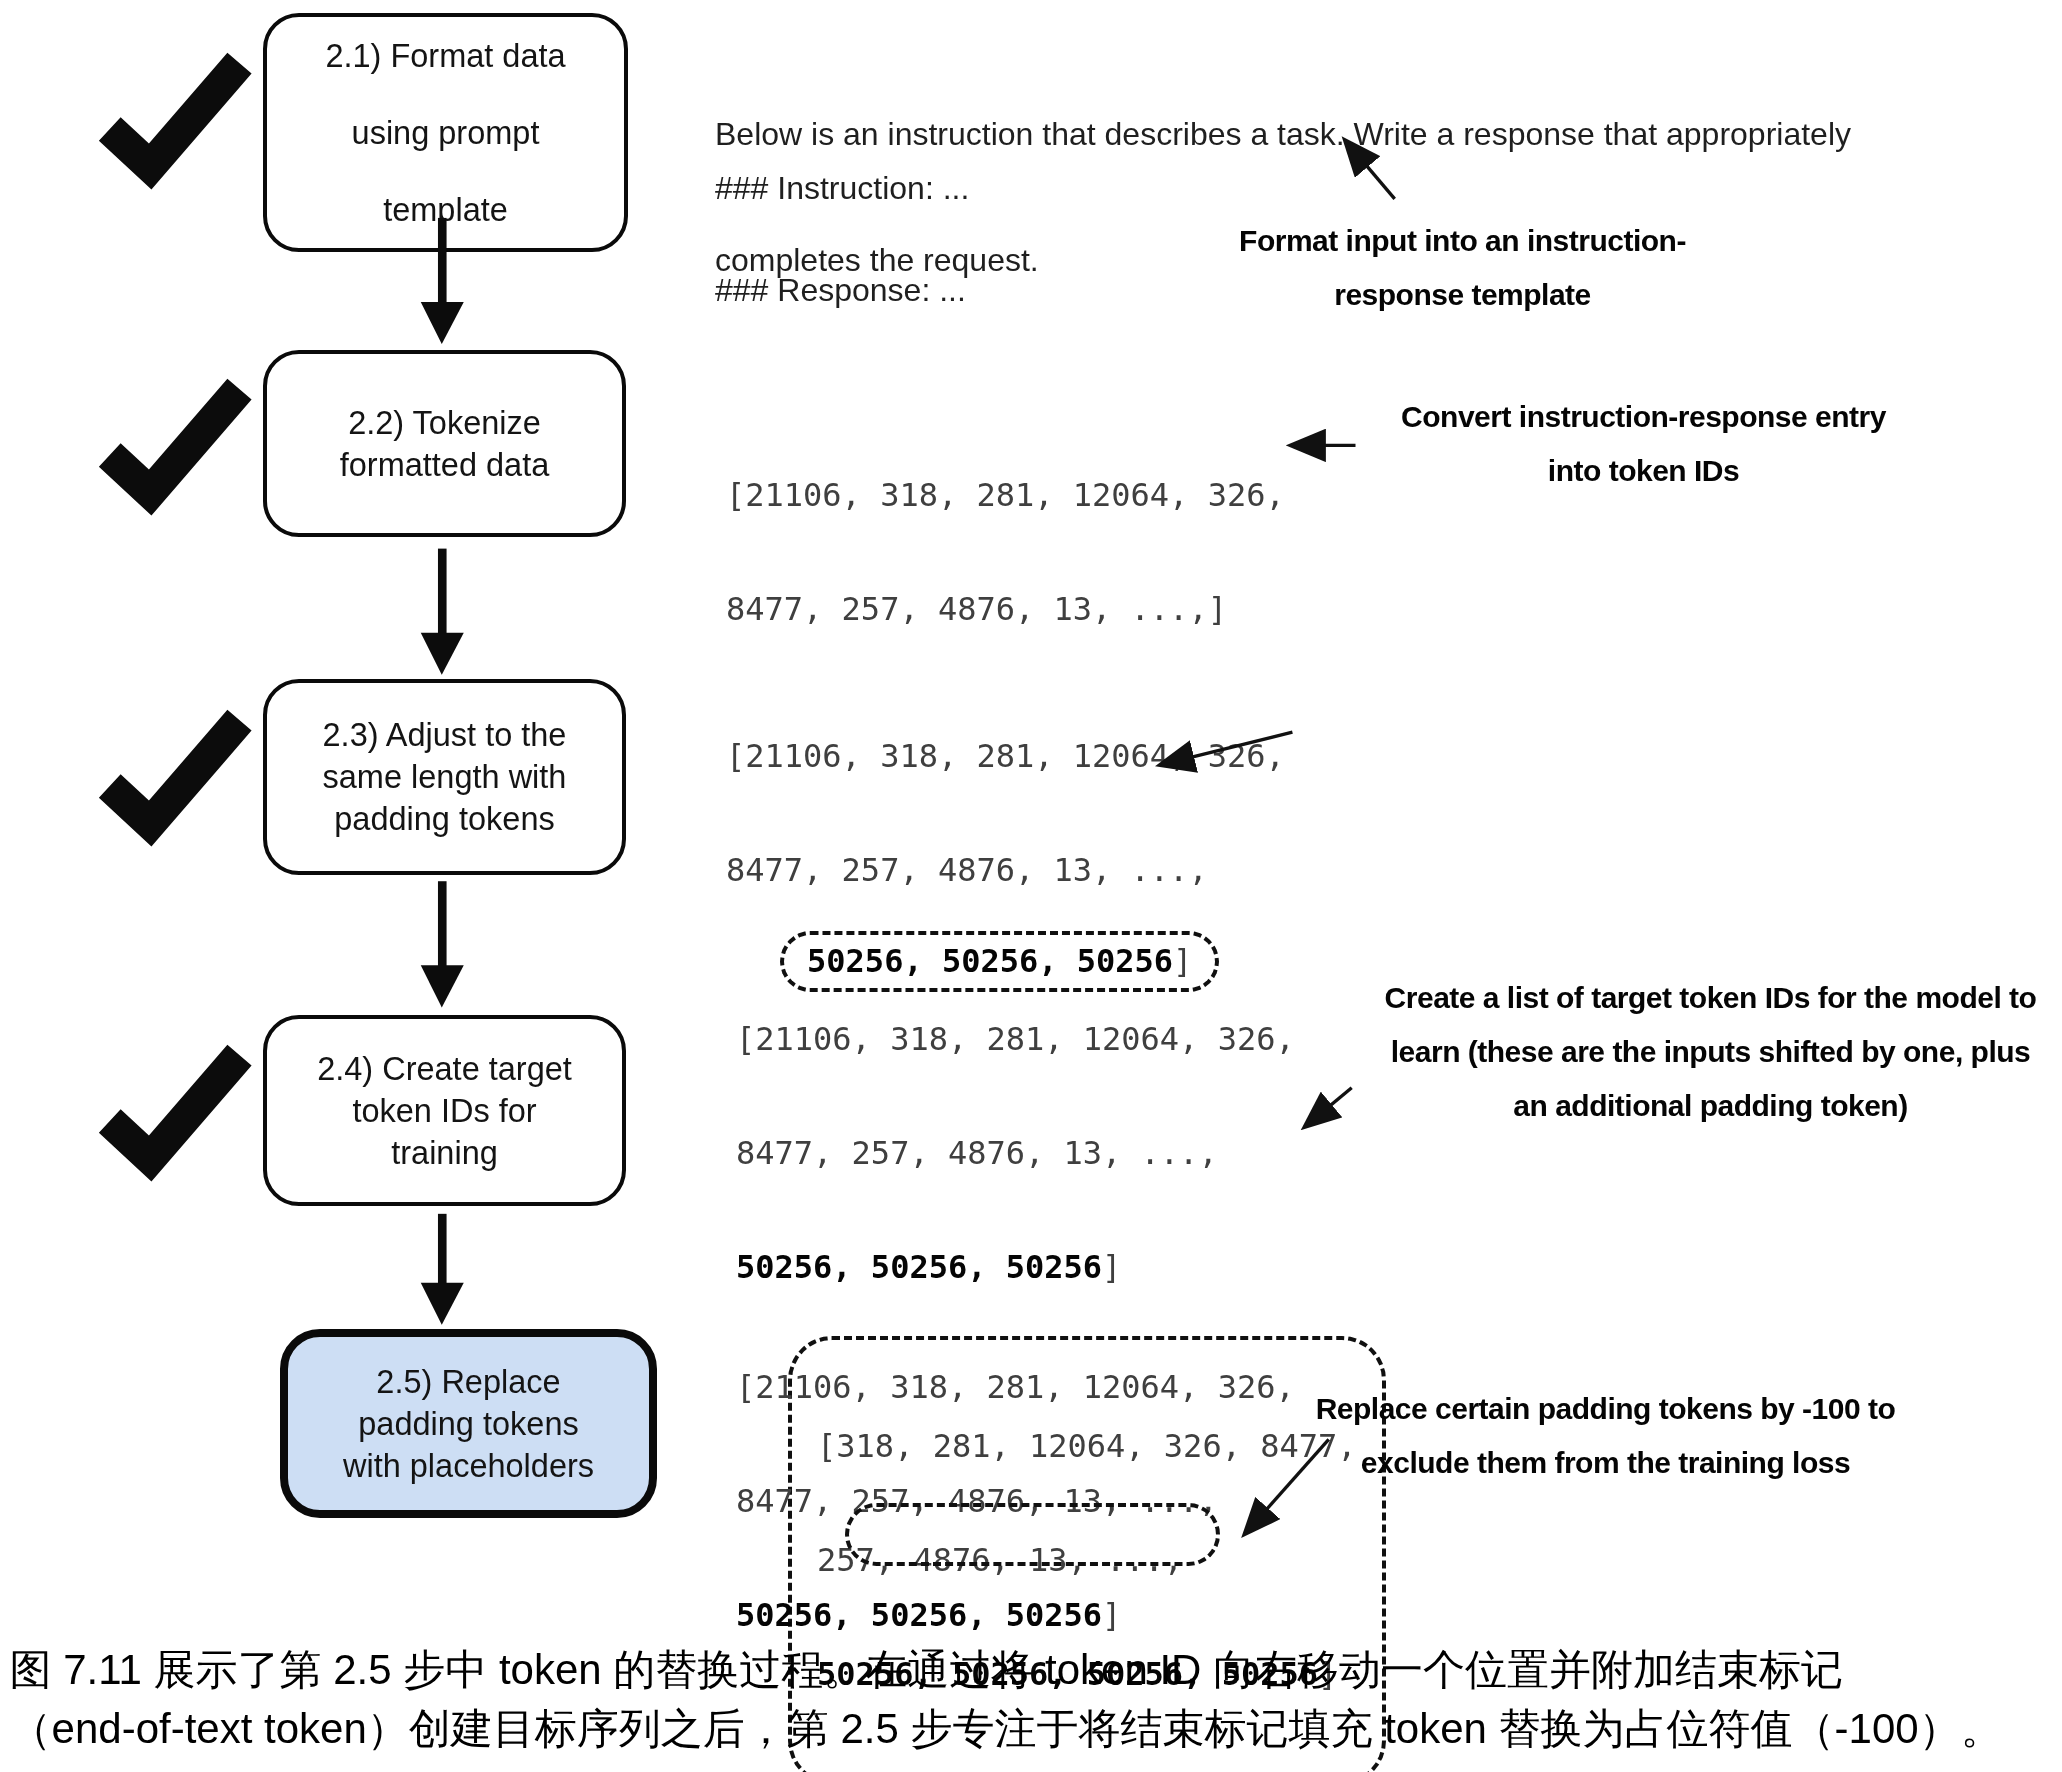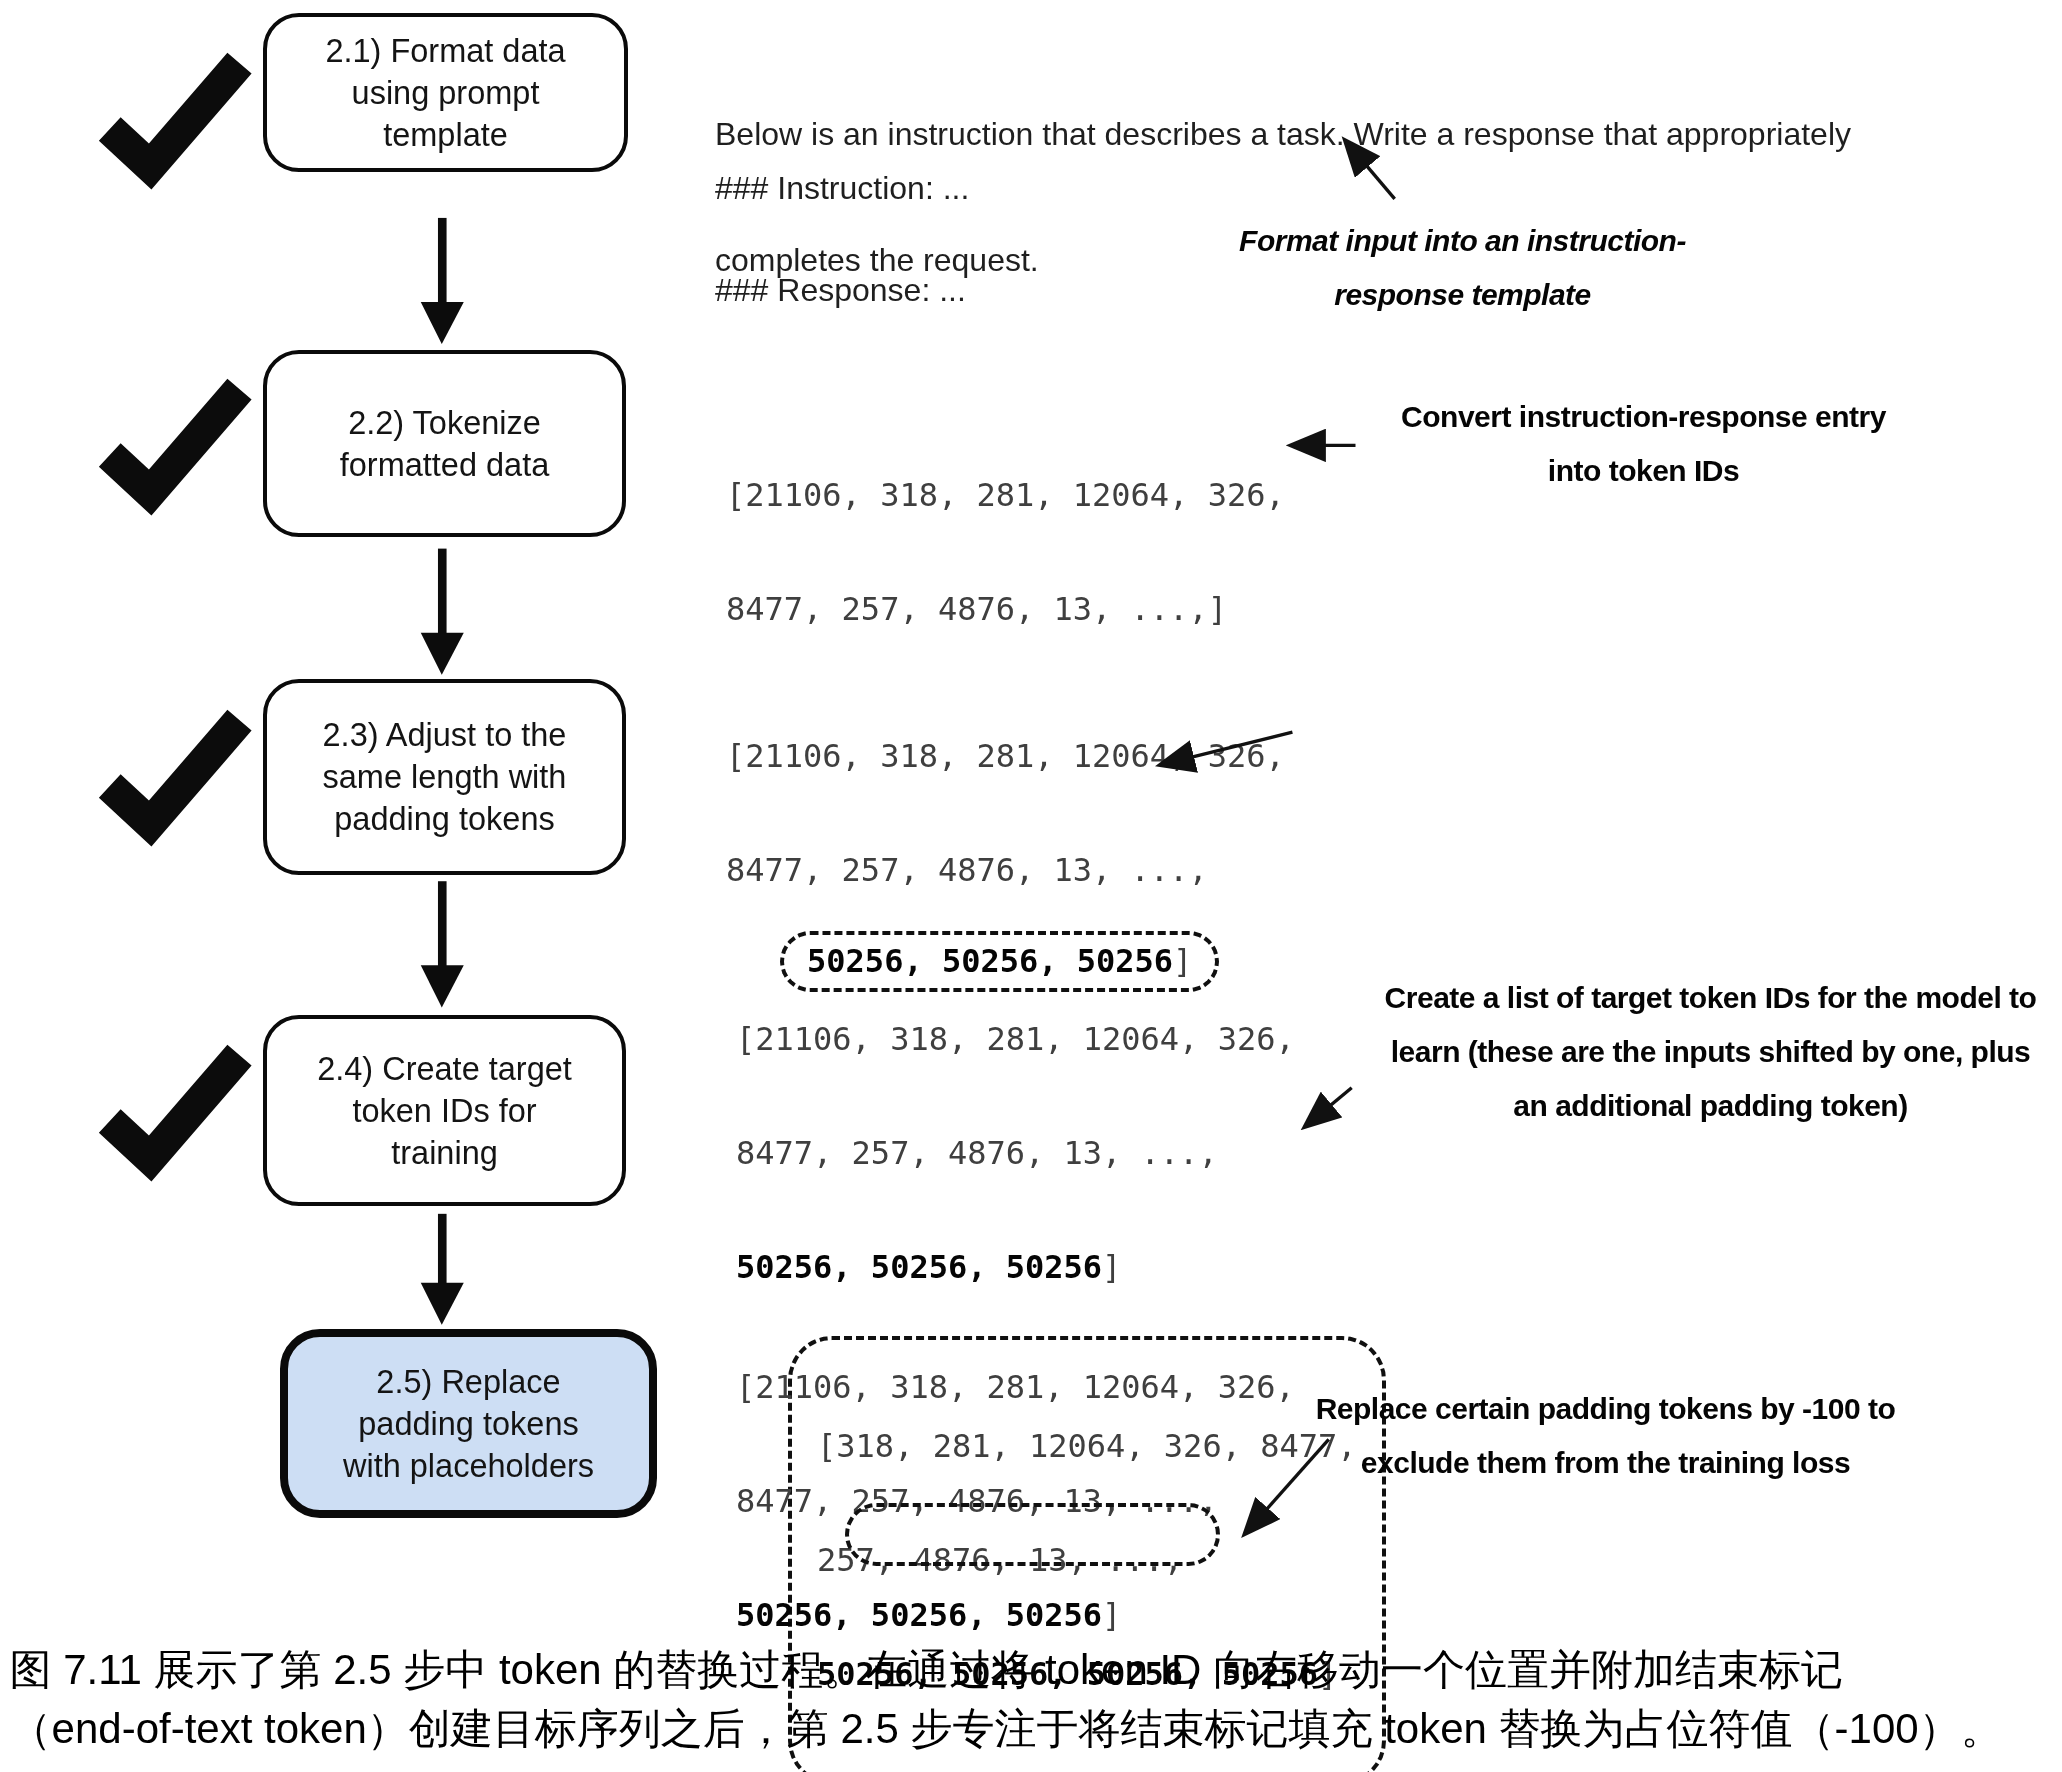--- a/index.html
+++ b/index.html
@@ -8,21 +8,21 @@
     font-family:"Liberation Sans", sans-serif; overflow:hidden;
   }
 
   
   .flowbox {
     position:absolute; box-sizing:border-box;
     background:#ffffff; border:4.8px solid #0a0a0a; border-radius:36px;
     display:flex; flex-direction:column; align-items:center; justify-content:center;
     font-size:32.5px; line-height:42px; color:#141414; text-align:center;
   }
-  #b1 { left:263px; top:13.4px;   width:365px; height:159px; }
+  #b1 { left:263px; top:13.4px;   width:365px; height:239px;gap:35px; }
   #b2 { left:263px; top:350px;  width:363px; height:187px; }
   #b3 { left:263px; top:679px;  width:363px; height:196px; }
   #b4 { left:263px; top:1015px; width:363px; height:191px; }
   #b5 { left:252px; top:1329px; width:377px; height:189px; border-width:8.6px; border-radius:40px; }
 
   .check { position:absolute; width:161px; height:141px; }
   #chk1 { left:96px; top:50px; }
   #chk2 { left:96px; top:376px; }
   #chk3 { left:96px; top:707px; }
   #chk4 { left:96px; top:1042px; }
@@ -58,21 +58,21 @@
   #oval25 {
     position:absolute; left:845px; top:1503px; width:375px; height:63px;
     border:4.8px dashed #101010; border-radius:48px; box-sizing:border-box;
   }
 
   
   .annot {
     position:absolute; font-weight:bold; color:#050505;
     font-size:30px; line-height:54px; text-align:center; letter-spacing:-0.5px;
   }
-  #an1 { left:1214px; top:214px;  width:497px;font-style:italic; }
+  #an1 { left:1214px; top:214px;  width:497px; }
   #an2 { left:1376px; top:390px;  width:535px; }
   #an3 { left:1271px; top:681px;  width:612px; }
   #an4 { left:1357px; top:971px; width:707px; }
   #an5 { left:1290px; top:1382px; width:631px; }
 
   
   #caption {
     position:absolute; left:9.6px; top:1640px; width:2048px;
     font-size:42px; line-height:59px; color:#000000;
   }

